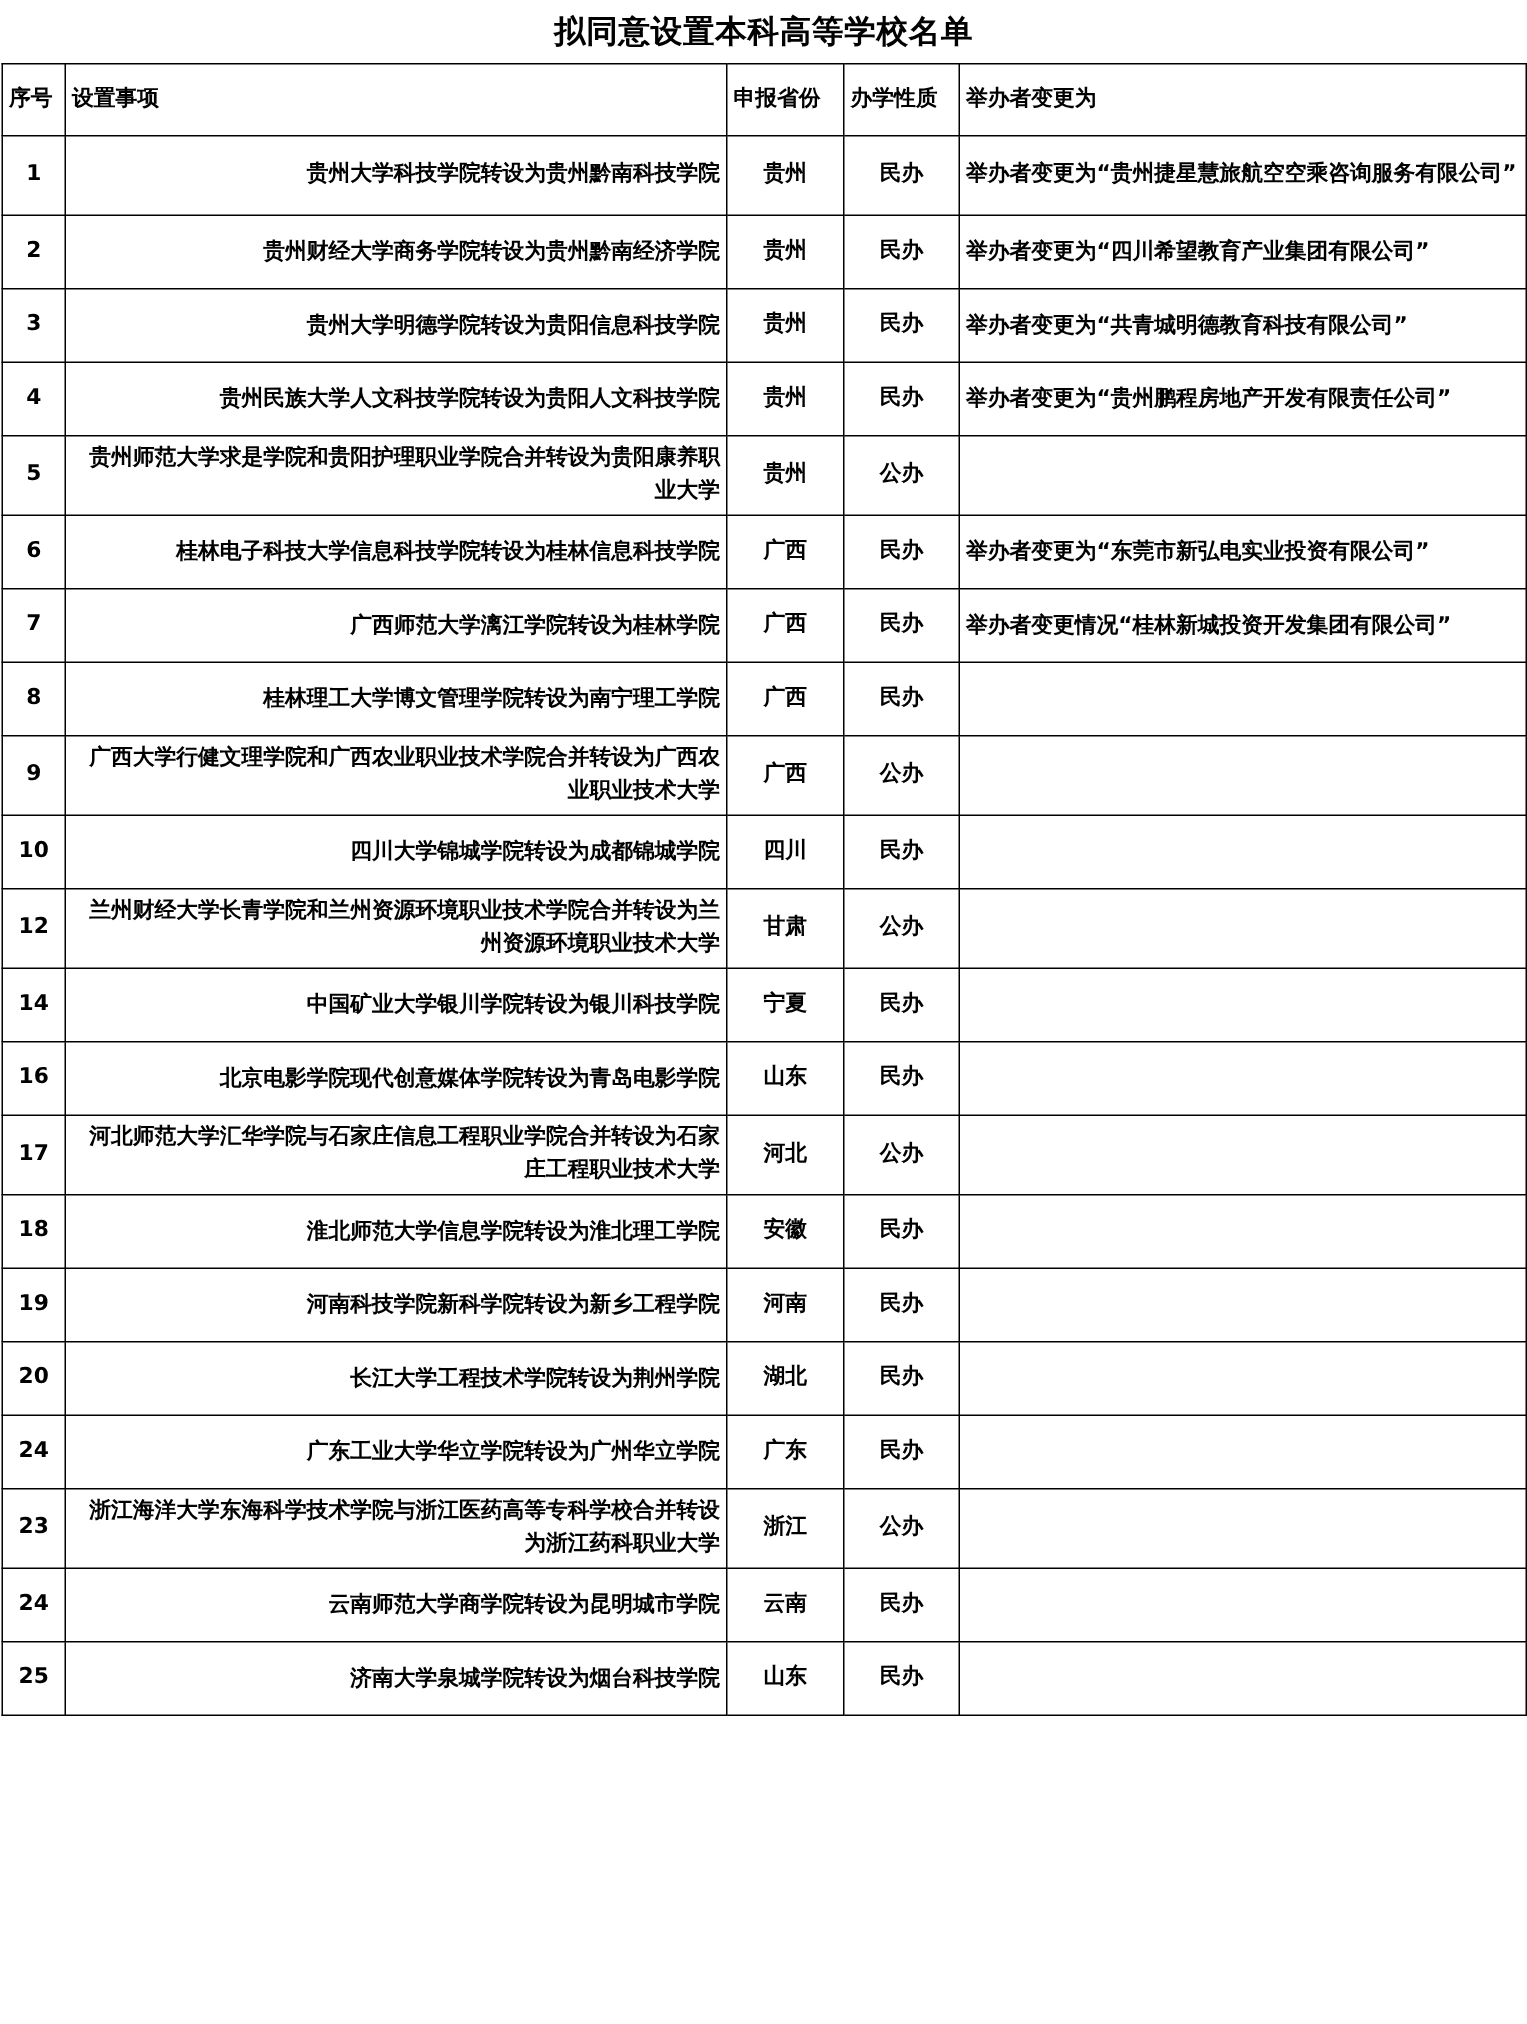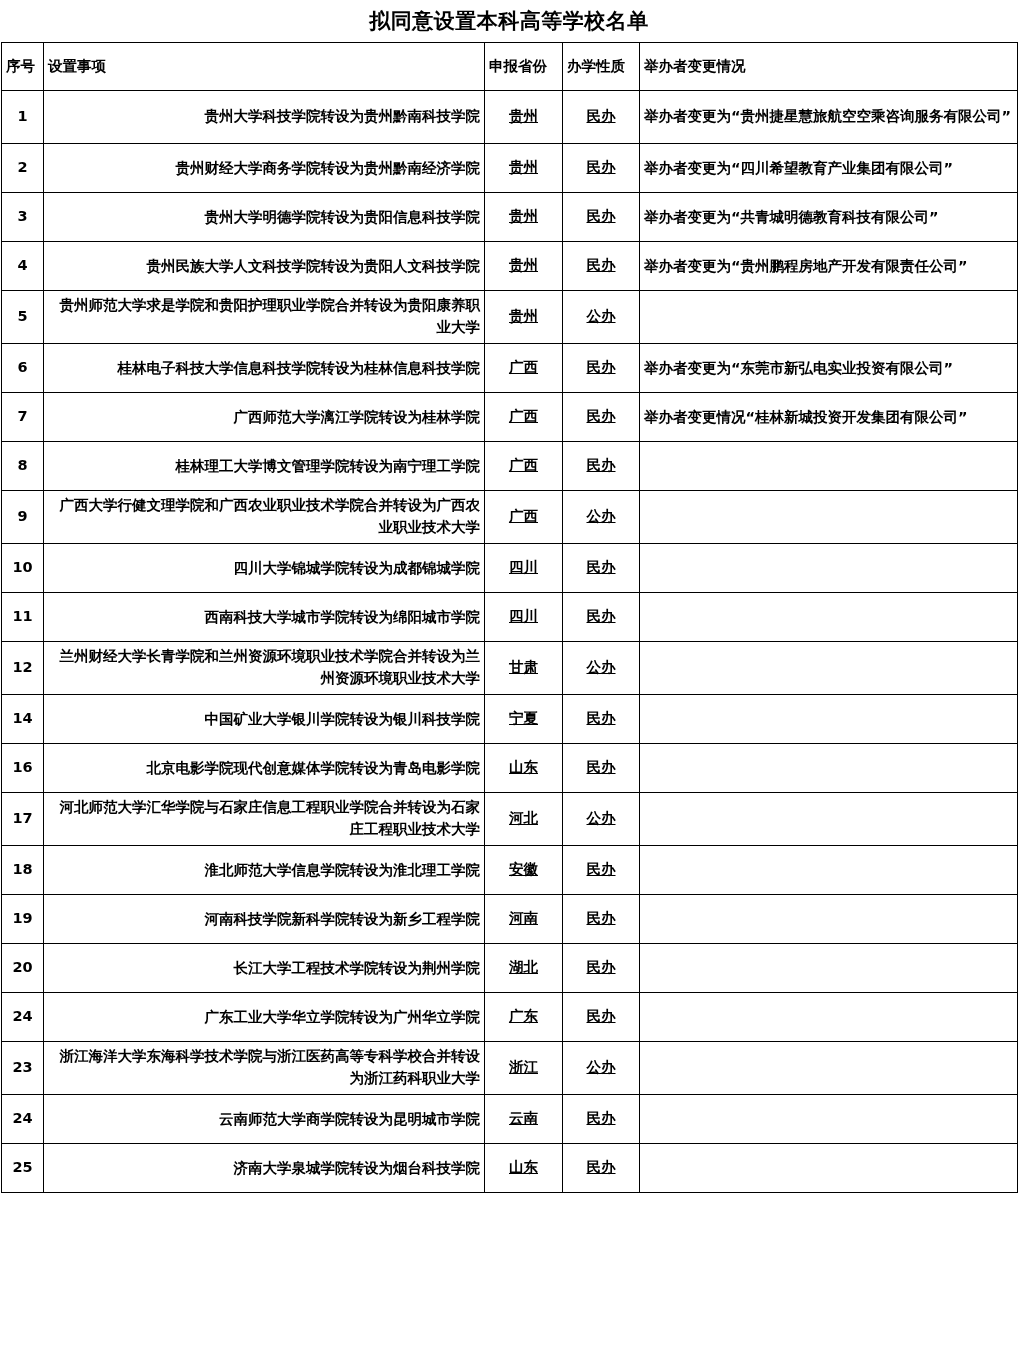--- a/index.html
+++ b/index.html
@@ -68,21 +68,20 @@
     text-align: center;
     font-size: 15px;
   }
   td.item {
     text-align: right;
     padding-left: 8px;
     padding-right: 6px;
   }
   td.prov, td.nature {
     text-align: center;
-    text-decoration: underline;
   }
   td.notes {
     text-align: left;
     padding-left: 6px;
     padding-right: 4px;
     margin-left: 39px;
   }
   tr.r1 td { height: 49px; }
   tr.r2 td { height: 53px; }
   tr.r1 td.item, tr.r1 td.notes { line-height: 1.4; }
@@ -104,21 +103,21 @@
       <col class="c-prov">
       <col class="c-nature">
       <col class="c-notes">
     </colgroup>
     <thead>
       <tr>
         <th class="h-idx">序号</th>
         <th>设置事项</th>
         <th>申报省份</th>
         <th>办学性质</th>
-        <th>举办者变更情况</th>
+        <th>举办者变更为</th>
       </tr>
     </thead>
     <tbody id="table-body">
         <tr class="r2">
           <td class="idx">1</td>
           <td class="item">贵州大学科技学院转设为贵州黔南科技学院</td>
           <td class="prov">贵州</td>
           <td class="nature">民办</td>
           <td class="notes">举办者变更为“贵州捷星慧旅航空空乘咨询服务有限公司”</td>
         </tr>
@@ -178,27 +177,20 @@
           <td class="nature">公办</td>
           <td class="notes"></td>
         </tr>
         <tr class="r1">
           <td class="idx">10</td>
           <td class="item">四川大学锦城学院转设为成都锦城学院</td>
           <td class="prov">四川</td>
           <td class="nature">民办</td>
           <td class="notes"></td>
         </tr>
-        <tr class="r1">
-          <td class="idx">11</td>
-          <td class="item">西南科技大学城市学院转设为绵阳城市学院</td>
-          <td class="prov">四川</td>
-          <td class="nature">民办</td>
-          <td class="notes"></td>
-        </tr>
         <tr class="r2">
           <td class="idx">12</td>
           <td class="item">兰州财经大学长青学院和兰州资源环境职业技术学院合并转设为兰州资源环境职业技术大学</td>
           <td class="prov">甘肃</td>
           <td class="nature">公办</td>
           <td class="notes"></td>
         </tr>
         <tr class="r1">
           <td class="idx">14</td>
           <td class="item">中国矿业大学银川学院转设为银川科技学院</td>

